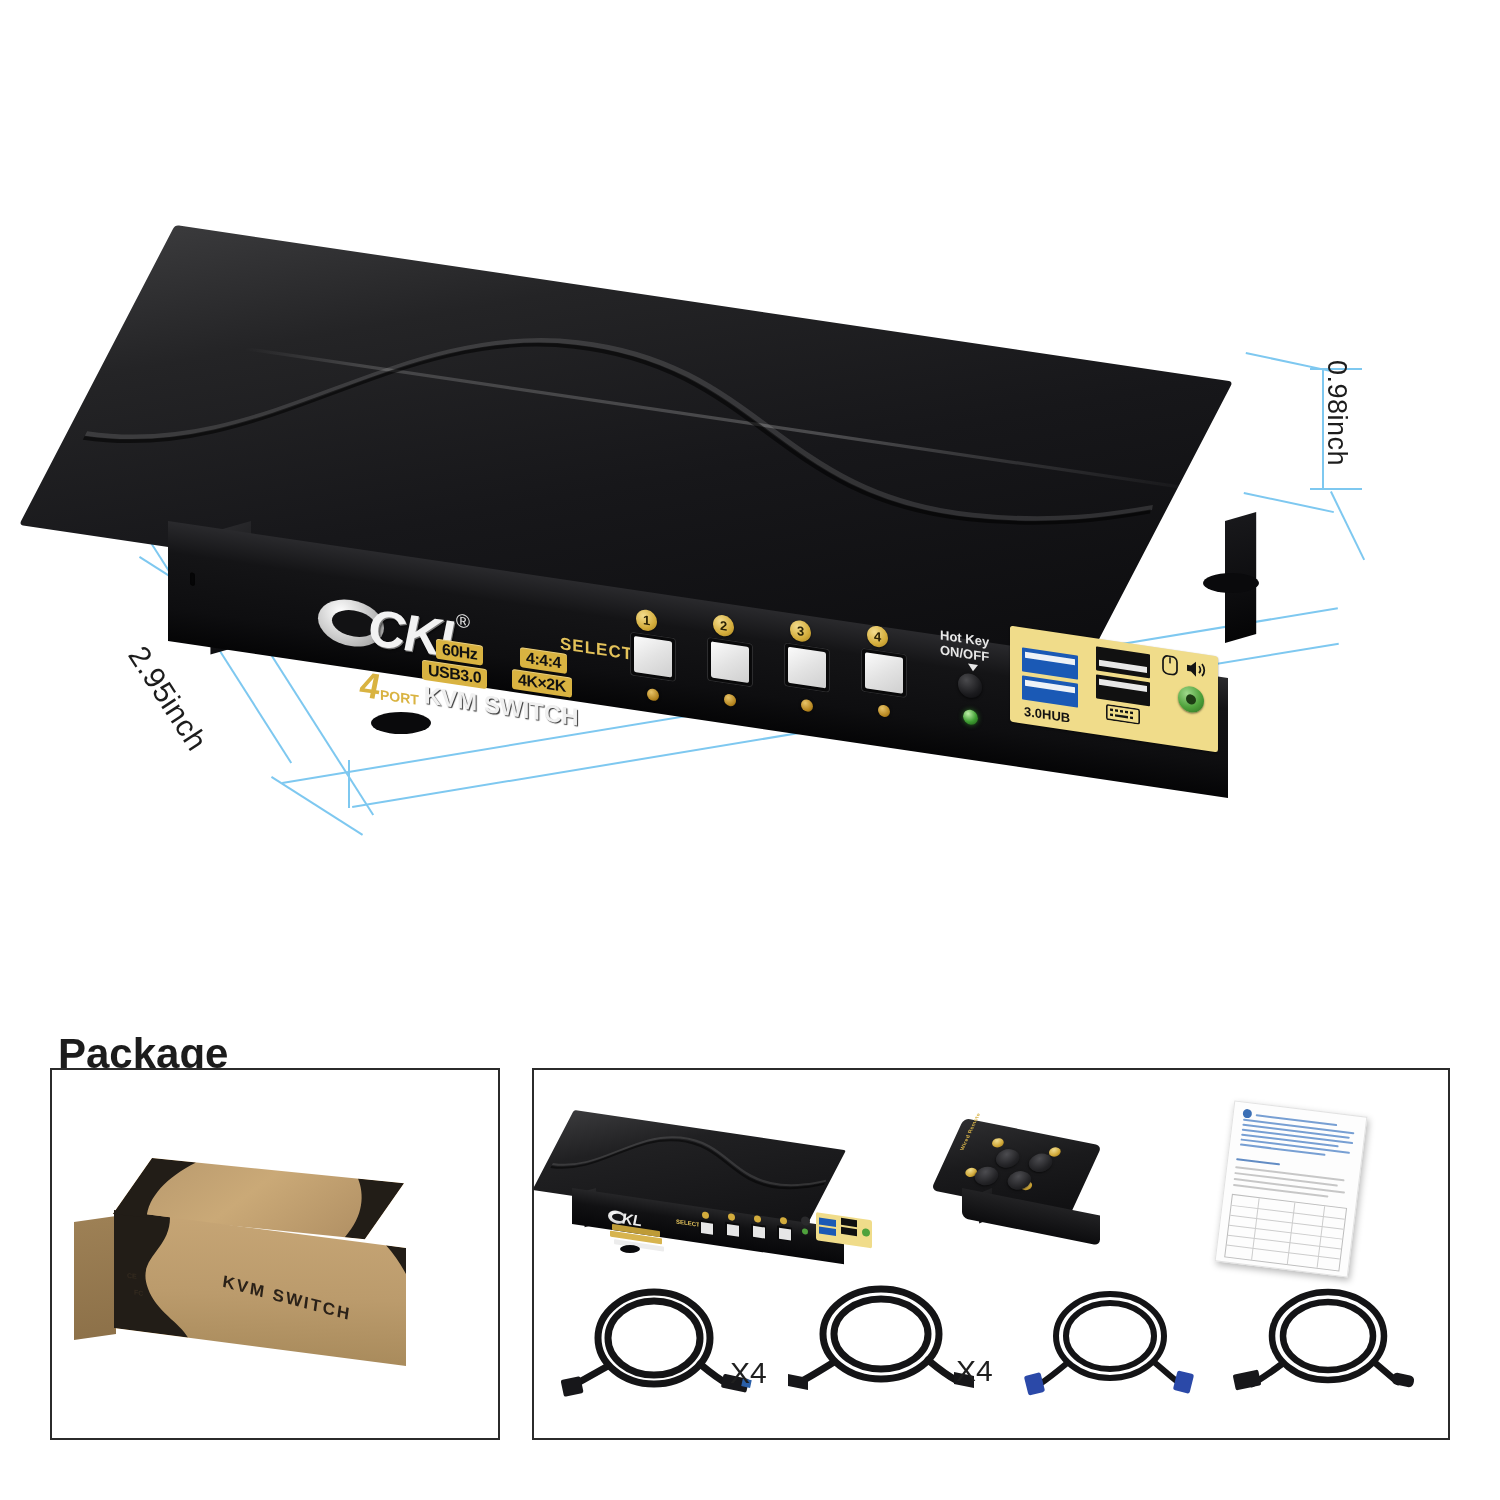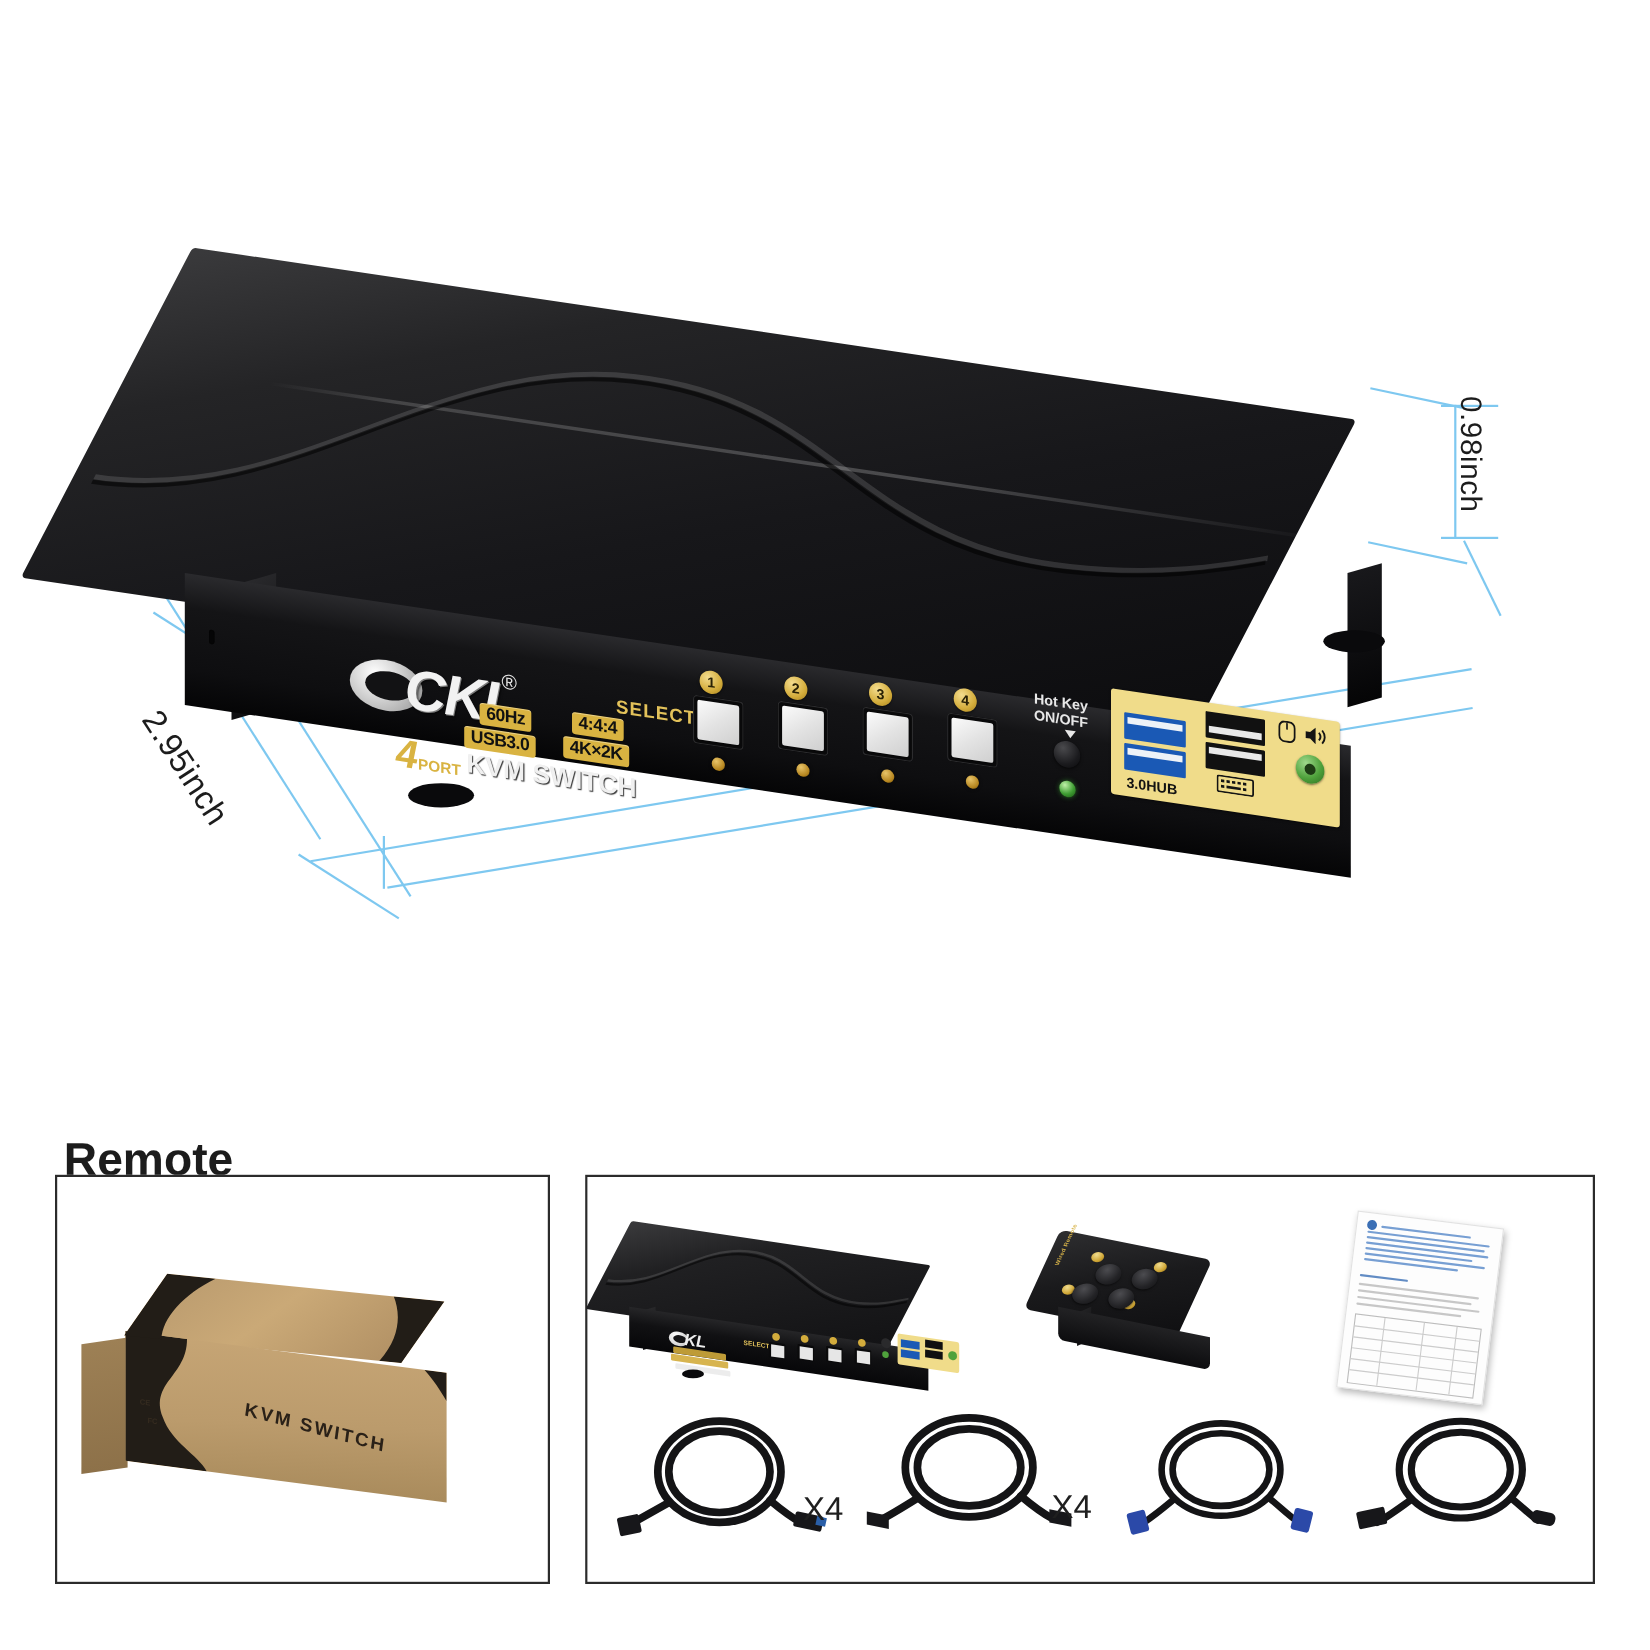--- a/index.html
+++ b/index.html
@@ -366,21 +366,21 @@
         </div>
         <div id="audiojack" style="left:168px;top:34px;"></div>
       </div>
     </div>
 
     <div class="foot" style="left:196px;top:487px;width:60px;height:22px;"></div>
     <div class="foot" style="left:1028px;top:348px;width:56px;height:20px;"></div>
   </div>
 </div>
 
-<h2 id="pkgTitle">Remote</h2>
+<h2 id="pkgTitle">Package</h2>
 
 <div class="panel" id="panelBox">
   <div id="carton">
     <div class="c-face" id="c-top"></div>
     <div class="c-face" id="c-side"></div>
     <div class="c-face" id="c-front">
       <div class="swoo">
         <svg width="292" height="118" viewBox="0 0 292 118">
           <path d="M0 0 L56 0 C56 34, 22 44, 34 74 C42 96, 66 104, 74 118 L0 118 Z" fill="#221d17"></path>
           <path d="M272 0 L292 0 L292 26 C286 16, 280 8, 272 0 Z" fill="#221d17"></path>

